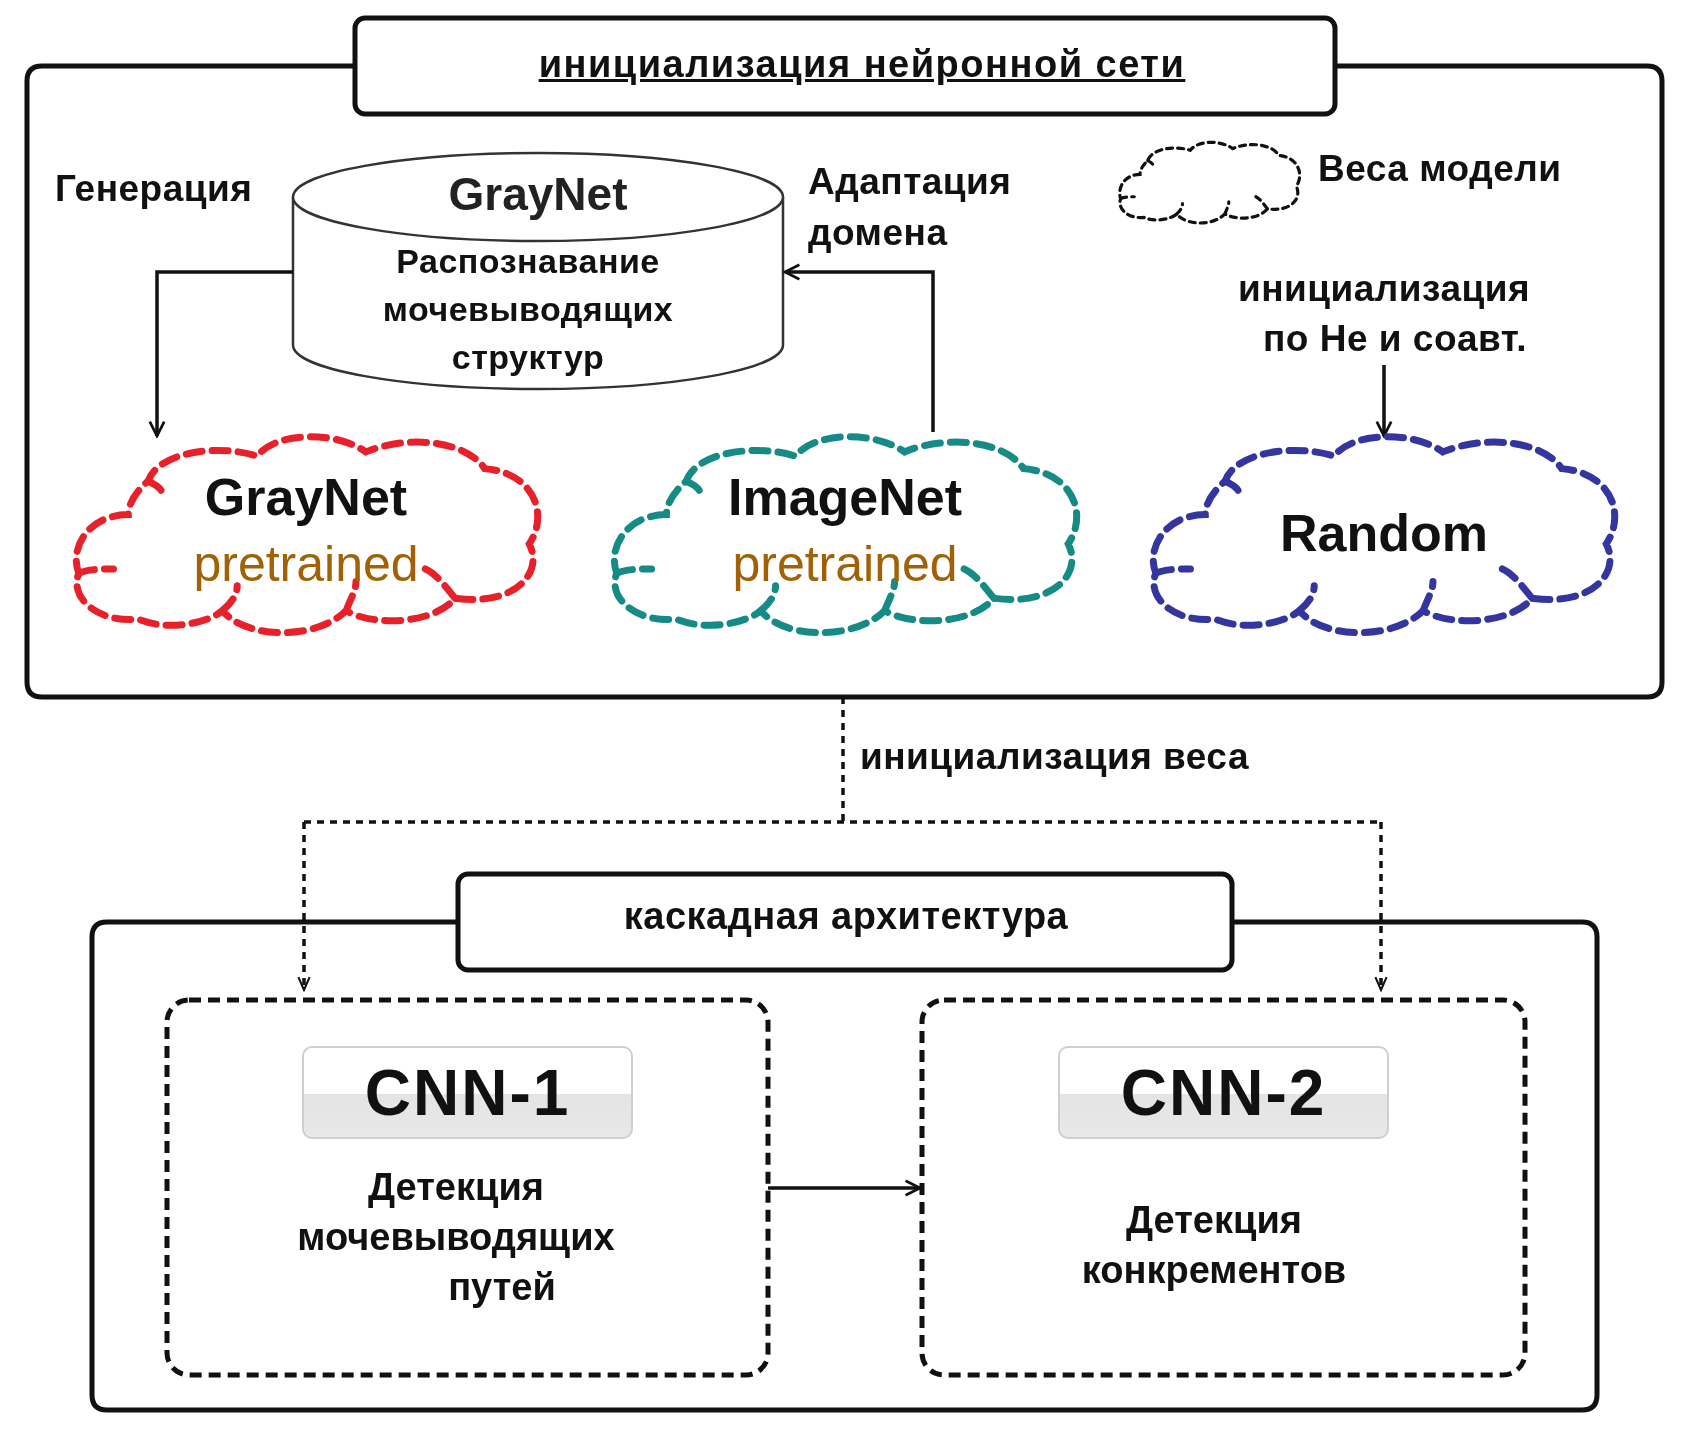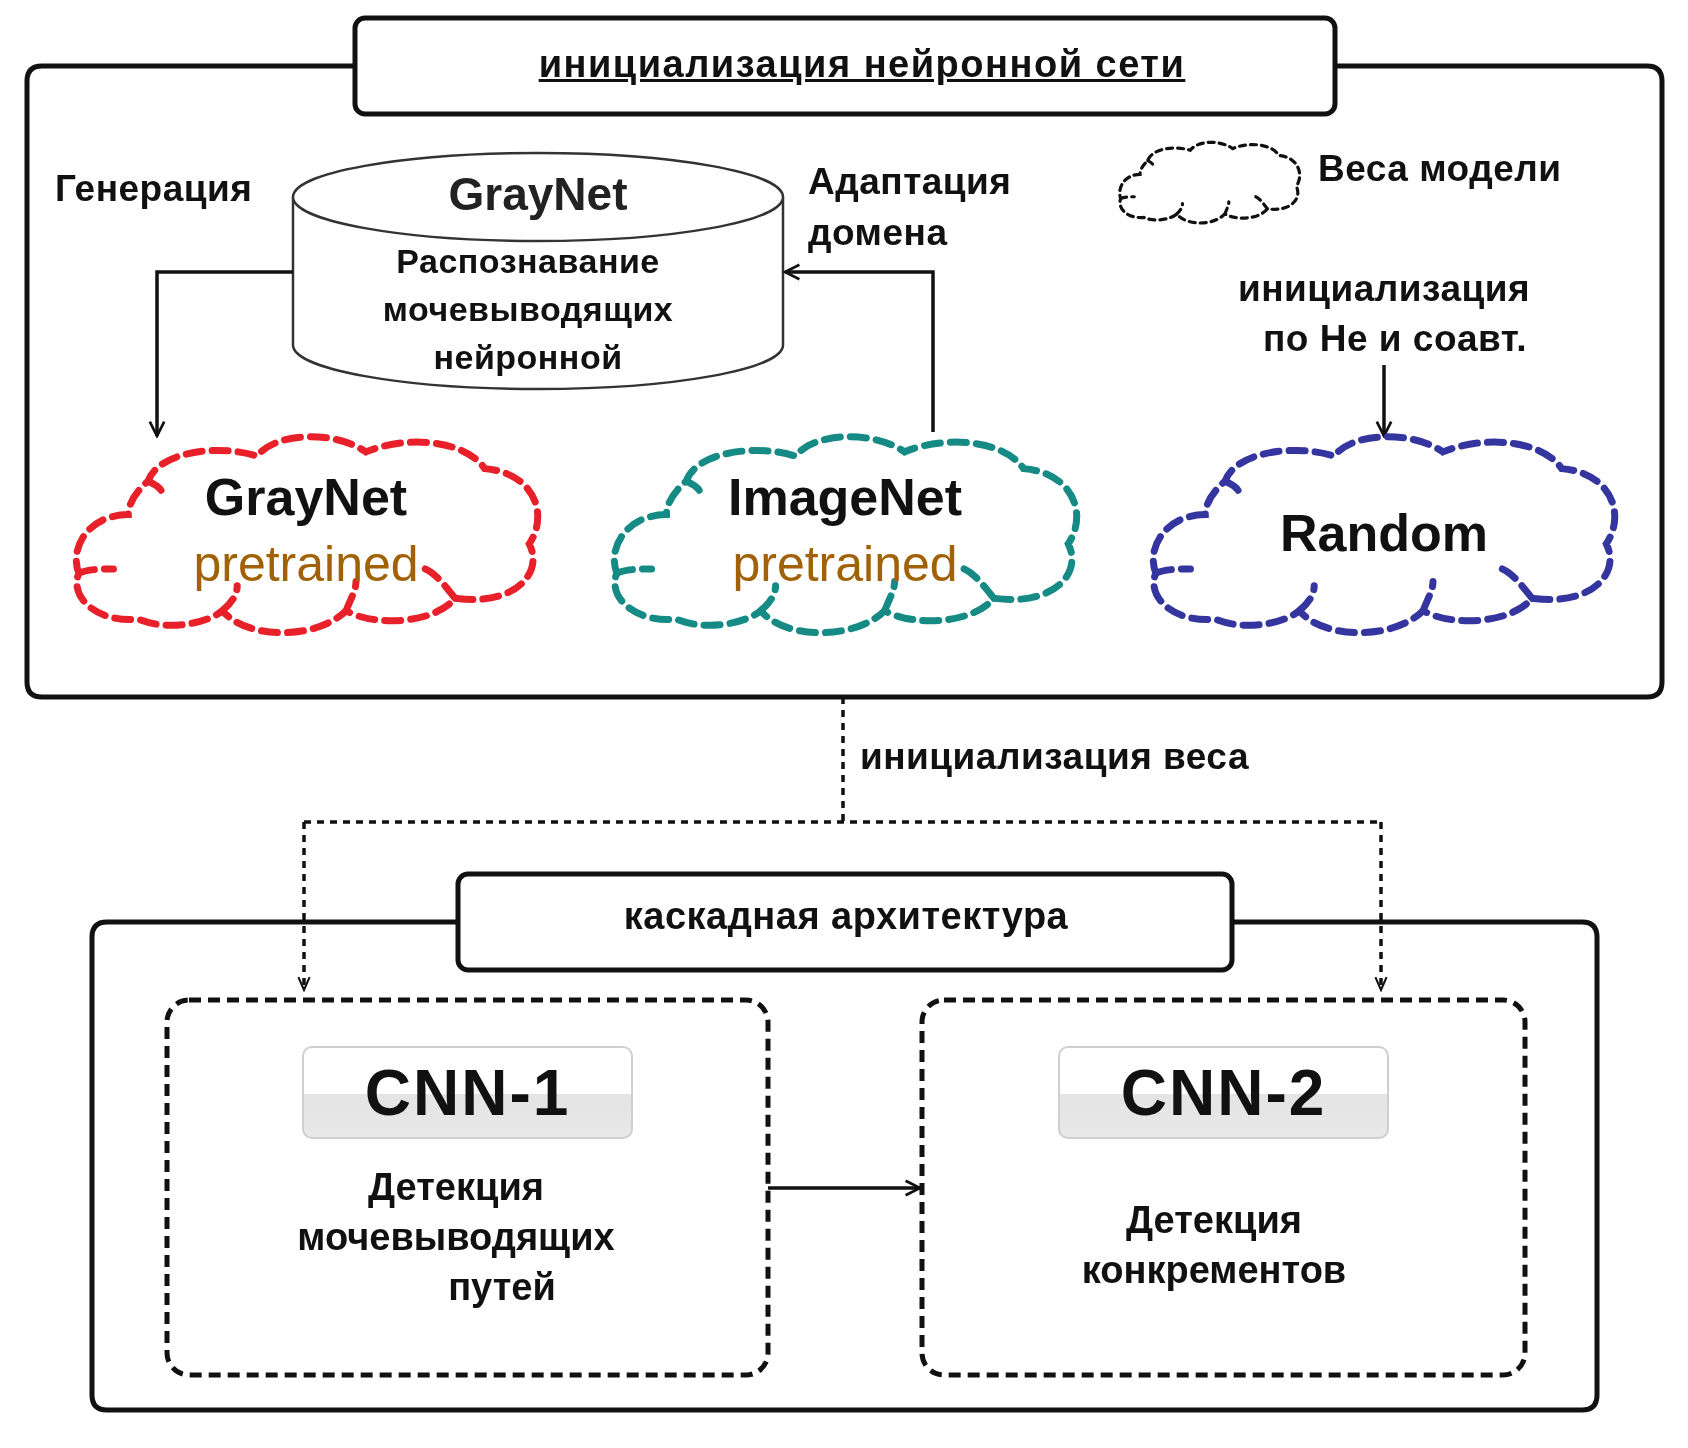--- a/index.html
+++ b/index.html
@@ -108,21 +108,21 @@
 <div class="t ctr title-text" style="left:862px; top:45px;text-decoration:underline;">инициализация нейронной сети</div>
 
 <div class="t label" style="left:55px; top:170px;">Генерация</div>
 
 <div class="t label" style="left:808px; top:163px;">Адаптация</div>
 <div class="t label" style="left:808px; top:214px;">домена</div>
 
 <div class="t ctr cyl-title" style="left:538px; top:170px;">GrayNet</div>
 <div class="t ctr cyl-body" style="left:528px; top:237px;">Распознавание</div>
 <div class="t ctr cyl-body" style="left:528px; top:285px;">мочевыводящих</div>
-<div class="t ctr cyl-body" style="left:528px; top:333px;">нейронной</div>
+<div class="t ctr cyl-body" style="left:528px; top:333px;">структур</div>
 
 <div class="t label" style="left:1318px; top:150px;">Веса модели</div>
 
 <div class="t ctr label" style="left:1384px; top:270px;">инициализация</div>
 <div class="t ctr label" style="left:1384px; top:320px;margin-left:11px;">по He и соавт.</div>
 
 <div class="t ctr cloud-title" style="left:306px; top:470px;">GrayNet</div>
 <div class="t ctr cloud-sub" style="left:306px; top:538px;">pretrained</div>
 
 <div class="t ctr cloud-title" style="left:845px; top:470px;">ImageNet</div>

